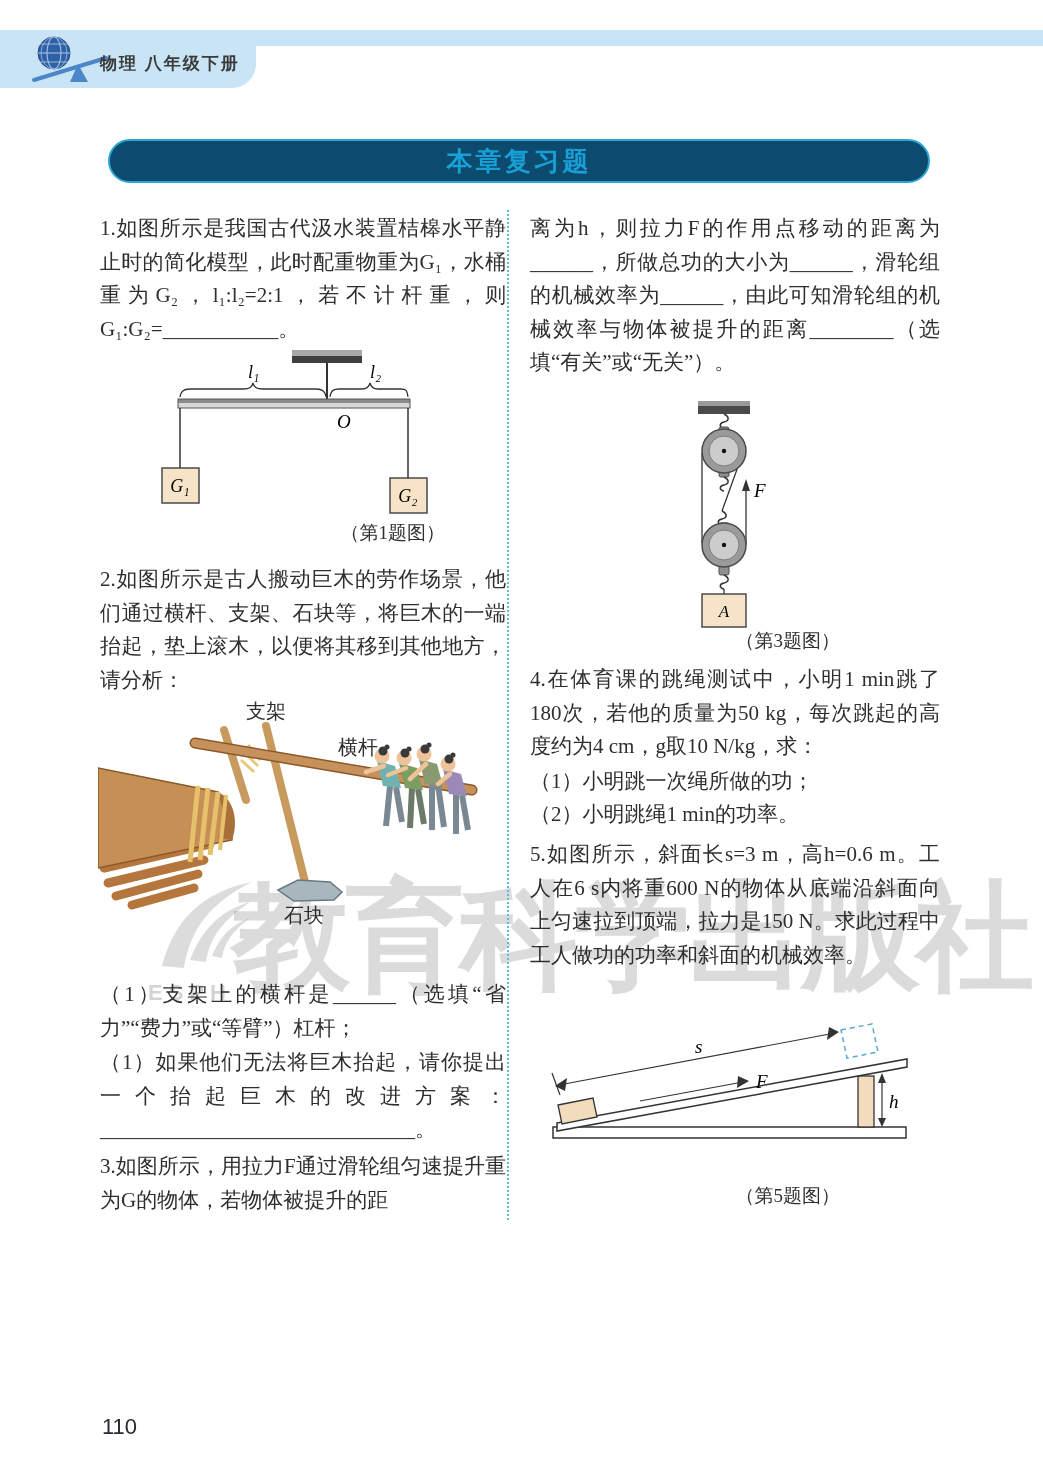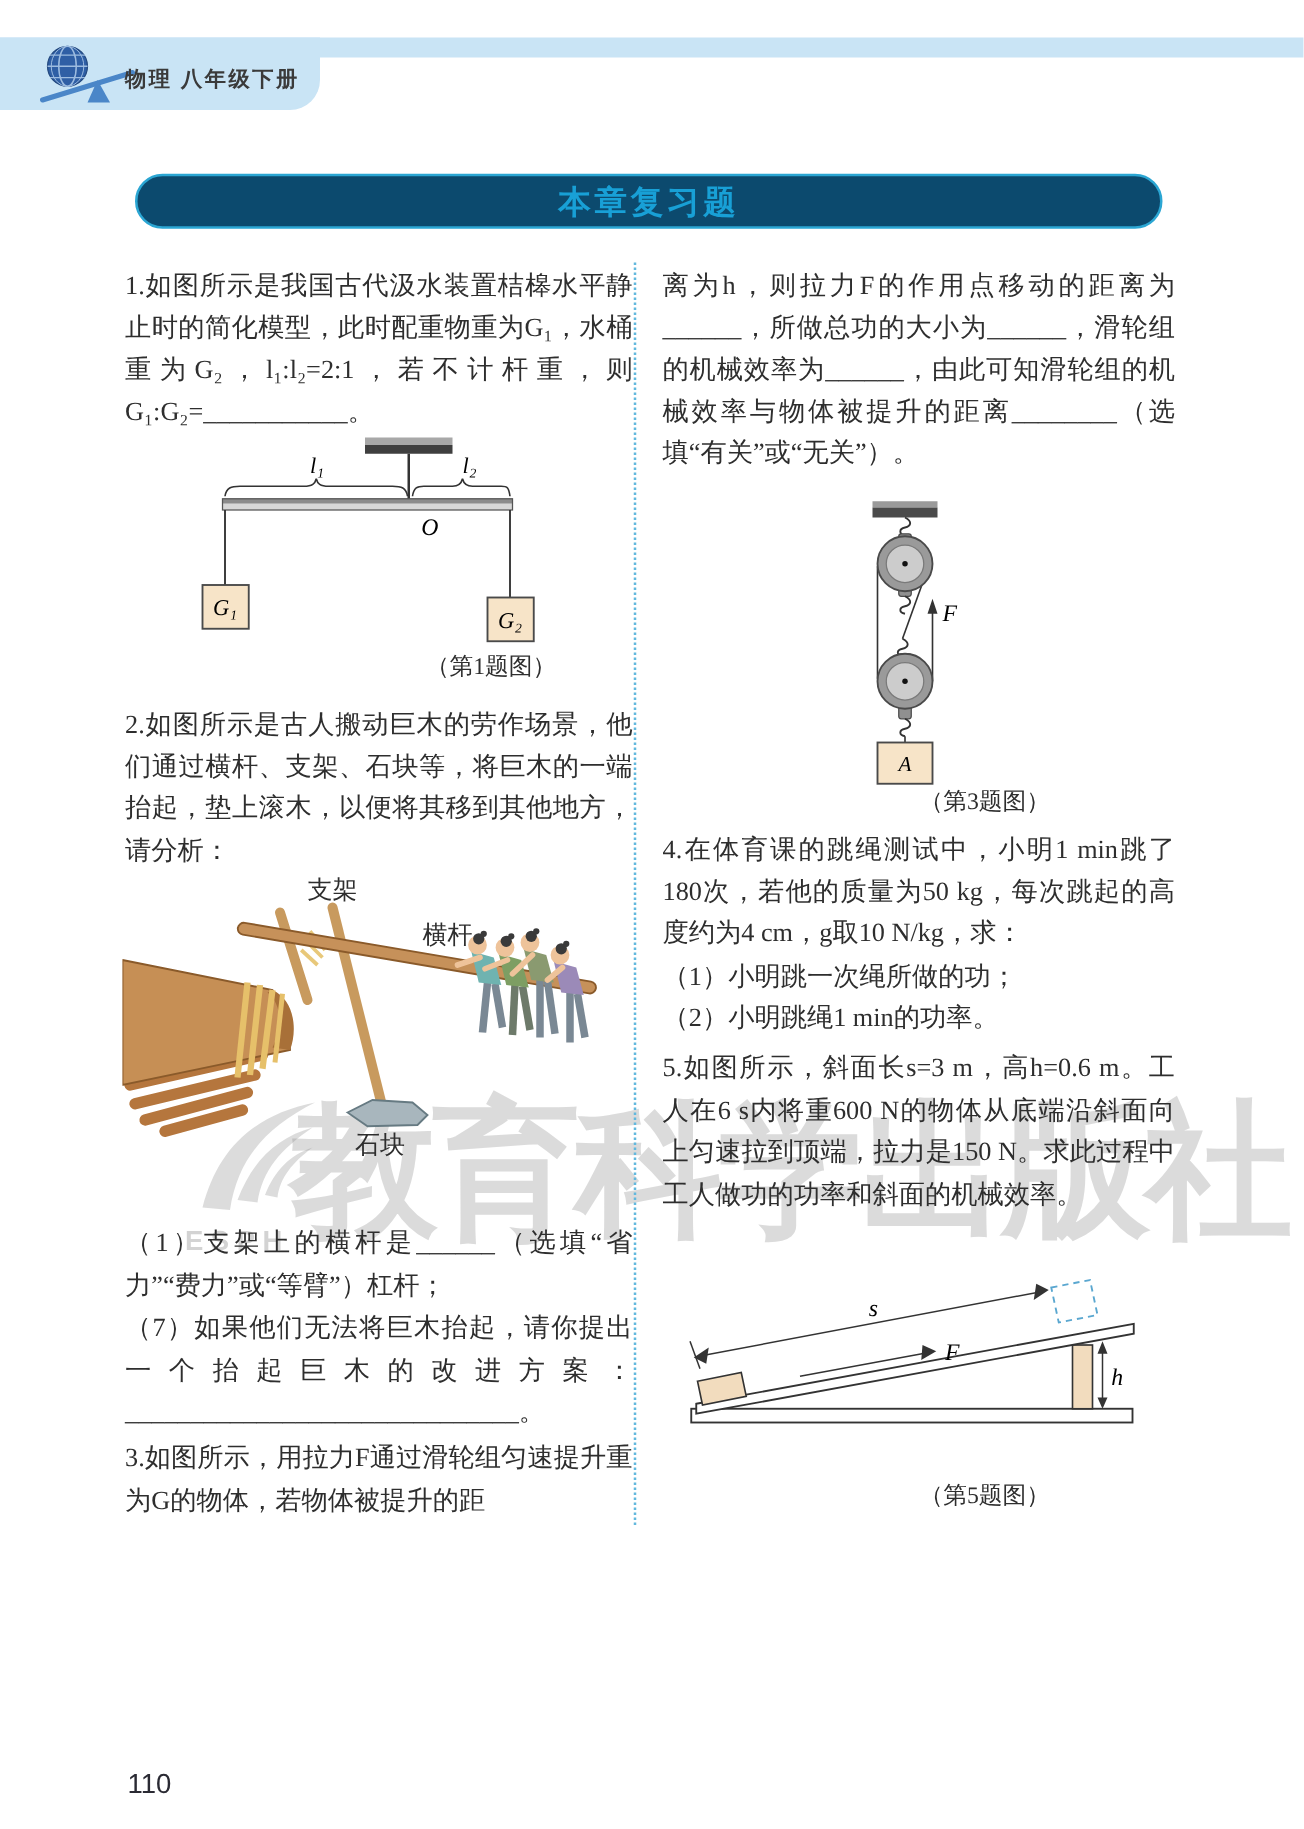--- a/index.html
+++ b/index.html
@@ -164,21 +164,21 @@
         <circle cx="355" cy="55" r="2.5" fill="#3a3a3a"></circle>
       </g>
     </g>
 
     <text x="168" y="18" font-size="20" text-anchor="middle" fill="#2e2e2e">支架</text>
     <text x="260" y="54" font-size="20" text-anchor="middle" fill="#2e2e2e">横杆</text>
     <text x="206" y="222" font-size="20" text-anchor="middle" fill="#2e2e2e">石块</text>
   </svg>
 
   <div class="qtext" style="top:978px;left:100px;width:406px">（1）支架上的横杆是______（选填“省力”“费力”或“等臂”）杠杆；</div>
-  <div class="qtext" style="top:1046px;left:100px;width:406px">（7）如果他们无法将巨木抬起，请你提出一个抬起巨木的改进方案：______________________________。</div>
+  <div class="qtext" style="top:1046px;left:100px;width:406px">（1）如果他们无法将巨木抬起，请你提出一个抬起巨木的改进方案：______________________________。</div>
   <div class="qtext" style="top:1150px;left:100px;width:406px">3.如图所示，用拉力F通过滑轮组匀速提升重为G的物体，若物体被提升的距</div>
 
   <div class="qtext" style="top:212px;left:530px;width:410px">离为h，则拉力F的作用点移动的距离为______，所做总功的大小为______，滑轮组的机械效率为______，由此可知滑轮组的机械效率与物体被提升的距离________（选填“有关”或“无关”）。</div>
 
   <svg class="fig" style="left:660px;top:393px" width="200" height="237" viewBox="0 0 200 237">
     <rect x="38" y="8" width="52" height="5" fill="#9a9a9a"></rect>
     <rect x="38" y="13" width="52" height="8" fill="#4a4a4a"></rect>
     <path d="M64,21 C70,24 69,28 64,29 C59,30 59,34 64,36" fill="none" stroke="#333" stroke-width="1.5"></path>
     <line x1="42" y1="60" x2="42" y2="150" stroke="#333" stroke-width="1.3"></line>
     <line x1="80" y1="68" x2="62" y2="118" stroke="#333" stroke-width="1.3"></line>

